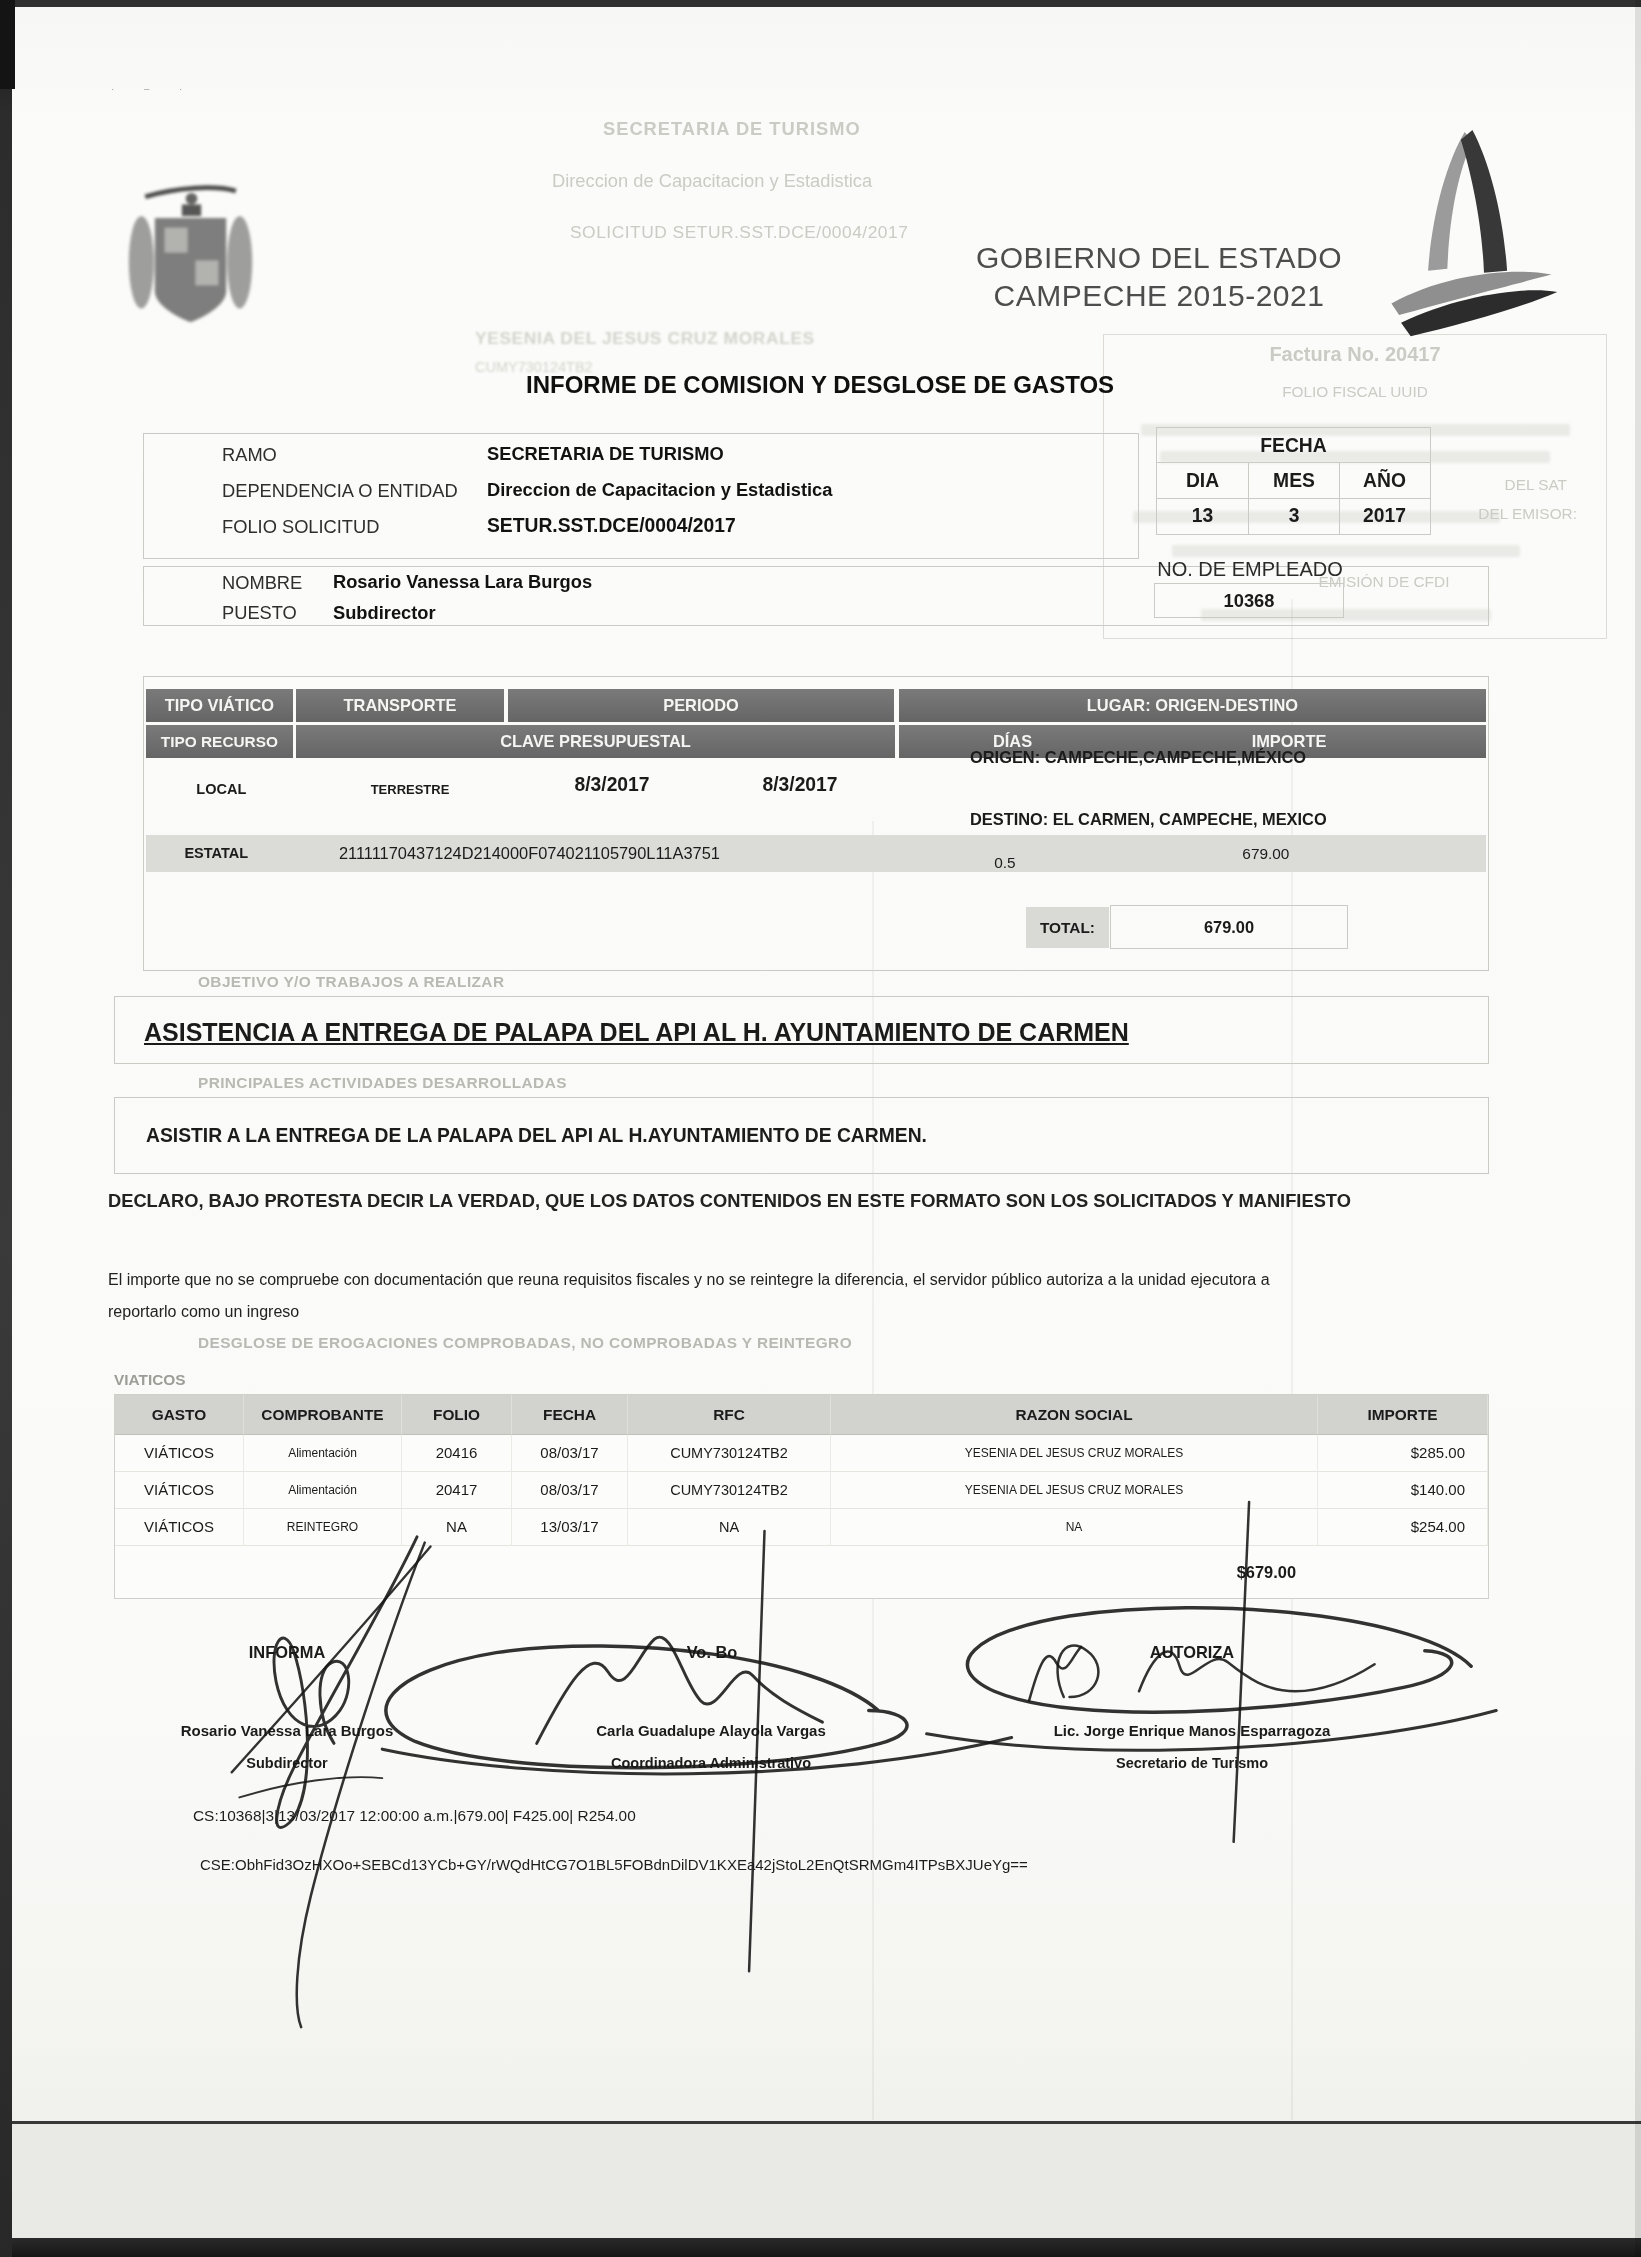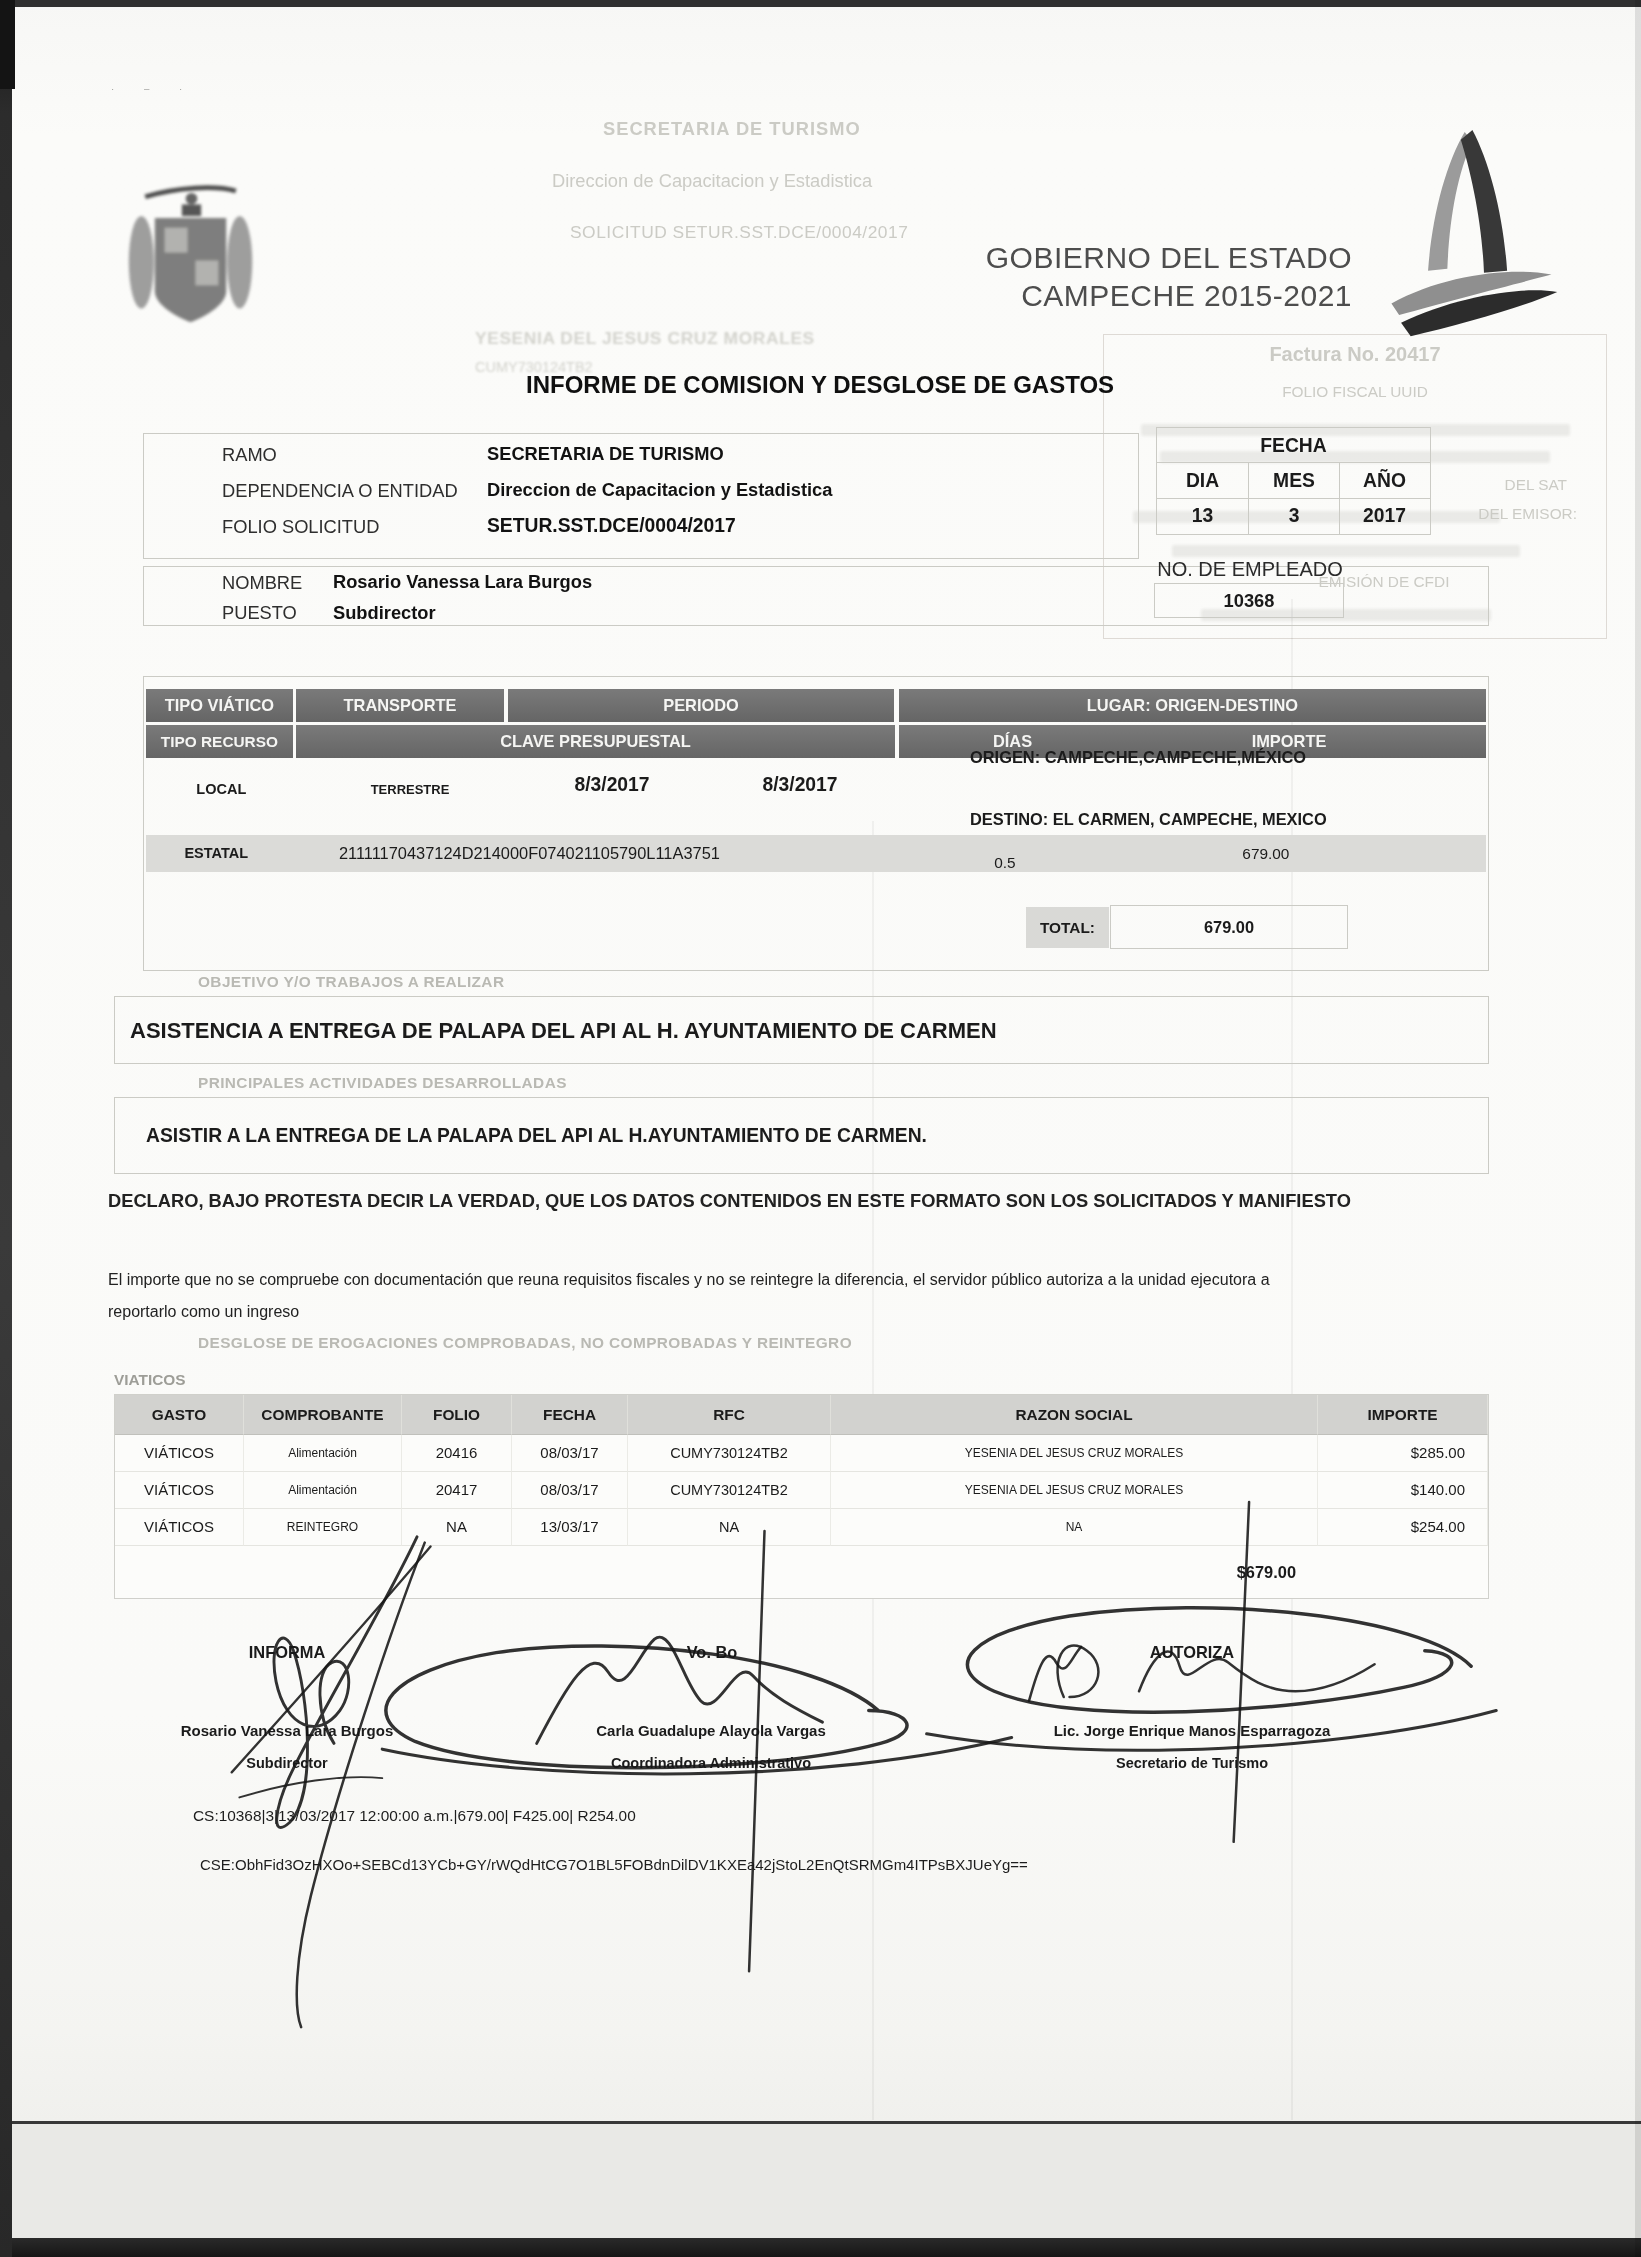--- a/index.html
+++ b/index.html
@@ -3,21 +3,21 @@
 <meta charset="utf-8">
 <style>
   html,body{margin:0;padding:0;background:#9a9a98;}
   #page{position:relative;width:1641px;height:2257px;overflow:hidden;
         background:linear-gradient(180deg,#f7f7f5 0%,#fbfbf9 6%,#fafaf8 76%,#f4f4f1 90%,#f0f0ed 94%);
         font-family:"Liberation Sans",sans-serif;color:#1b1b1b;}
   .abs{position:absolute;}
   .b{font-weight:bold;}
   .c{text-align:center;}
   .r{text-align:right;}
-  .nw{white-space:nowrap;}
+  .nw{white-space:nowrap;text-align:center;}
   .box{border:1px solid #cbcbc5;}
   .hdrdark{background:linear-gradient(#7a7a7a,#656565);color:#f5f5f3;font-weight:bold;
            font-size:16.4px;text-align:center;line-height:33px;height:33px;}
   .ghost{color:#cbcbc5;filter:blur(0.7px);white-space:nowrap;}
   .ghost2{color:#d3d3cd;filter:blur(0.8px);white-space:nowrap;}
   .ghostbar{background:rgba(120,120,114,.13);filter:blur(1.5px);border-radius:1.9px;}
   .faintlbl{color:#b9b9b3;font-weight:bold;font-size:15.4px;letter-spacing:0.4px;white-space:nowrap;}
   .lbl{font-size:18.3px;color:#2e2e2e;white-space:nowrap;}
   .val{font-size:18.3px;font-weight:bold;color:#121212;white-space:nowrap;}
   .t2{display:grid;grid-template-columns:129px 158px 110px 116px 203px 487px 170px;
@@ -139,21 +139,21 @@
       <div class="abs c" style="left:830px;top:0;width:58px;line-height:37px;font-size:15.4px;margin-top:9px;">0.5</div>
       <div class="abs c" style="left:1067px;top:0;width:106px;line-height:37px;font-size:15.4px;">679.00</div>
     </div>
 
     <div class="abs b c" style="left:882px;top:230px;width:83px;height:41px;line-height:41px;background:#d9d9d6;font-size:15.4px;">TOTAL:</div>
     <div class="abs box b c" style="left:966px;top:228px;width:236px;height:42px;line-height:42px;font-size:16.4px;">679.00</div>
   </div>
 
   <div class="abs faintlbl" style="left:198px;top:973px;">OBJETIVO Y/O TRABAJOS A REALIZAR</div>
   <div class="abs box" style="left:114px;top:996px;width:1373px;height:66px;">
-    <div class="abs b nw" style="left:15px;top:21px;font-size:22px;">ASISTENCIA A ENTREGA DE PALAPA DEL API AL H. AYUNTAMIENTO DE CARMEN</div>
+    <div class="abs b nw" style="left:29px;top:21px;font-size:25px;text-decoration:underline;">ASISTENCIA A ENTREGA DE PALAPA DEL API AL H. AYUNTAMIENTO DE CARMEN</div>
   </div>
 
   <div class="abs faintlbl" style="left:198px;top:1074px;">PRINCIPALES ACTIVIDADES DESARROLLADAS</div>
   <div class="abs box" style="left:114px;top:1097px;width:1373px;height:75px;">
     <div class="abs b nw" style="left:31px;top:27px;font-size:19.3px;">ASISTIR A LA ENTREGA DE LA PALAPA DEL API AL H.AYUNTAMIENTO DE CARMEN.</div>
   </div>
 
   <div class="abs b nw" style="left:108px;top:1190px;font-size:18.3px;color:#222;">DECLARO,  BAJO PROTESTA  DECIR  LA VERDAD,  QUE  LOS  DATOS  CONTENIDOS   EN   ESTE   FORMATO  SON  LOS  SOLICITADOS   Y   MANIFIESTO</div>
   <div class="abs nw" style="left:108px;top:1271px;font-size:16px;color:#222;">El importe que no se compruebe con documentación que reuna requisitos fiscales y  no  se reintegre   la  diferencia, el  servidor  público autoriza a la unidad ejecutora a</div>
   <div class="abs nw" style="left:108px;top:1303px;font-size:16px;color:#222;">reportarlo como un ingreso</div>

